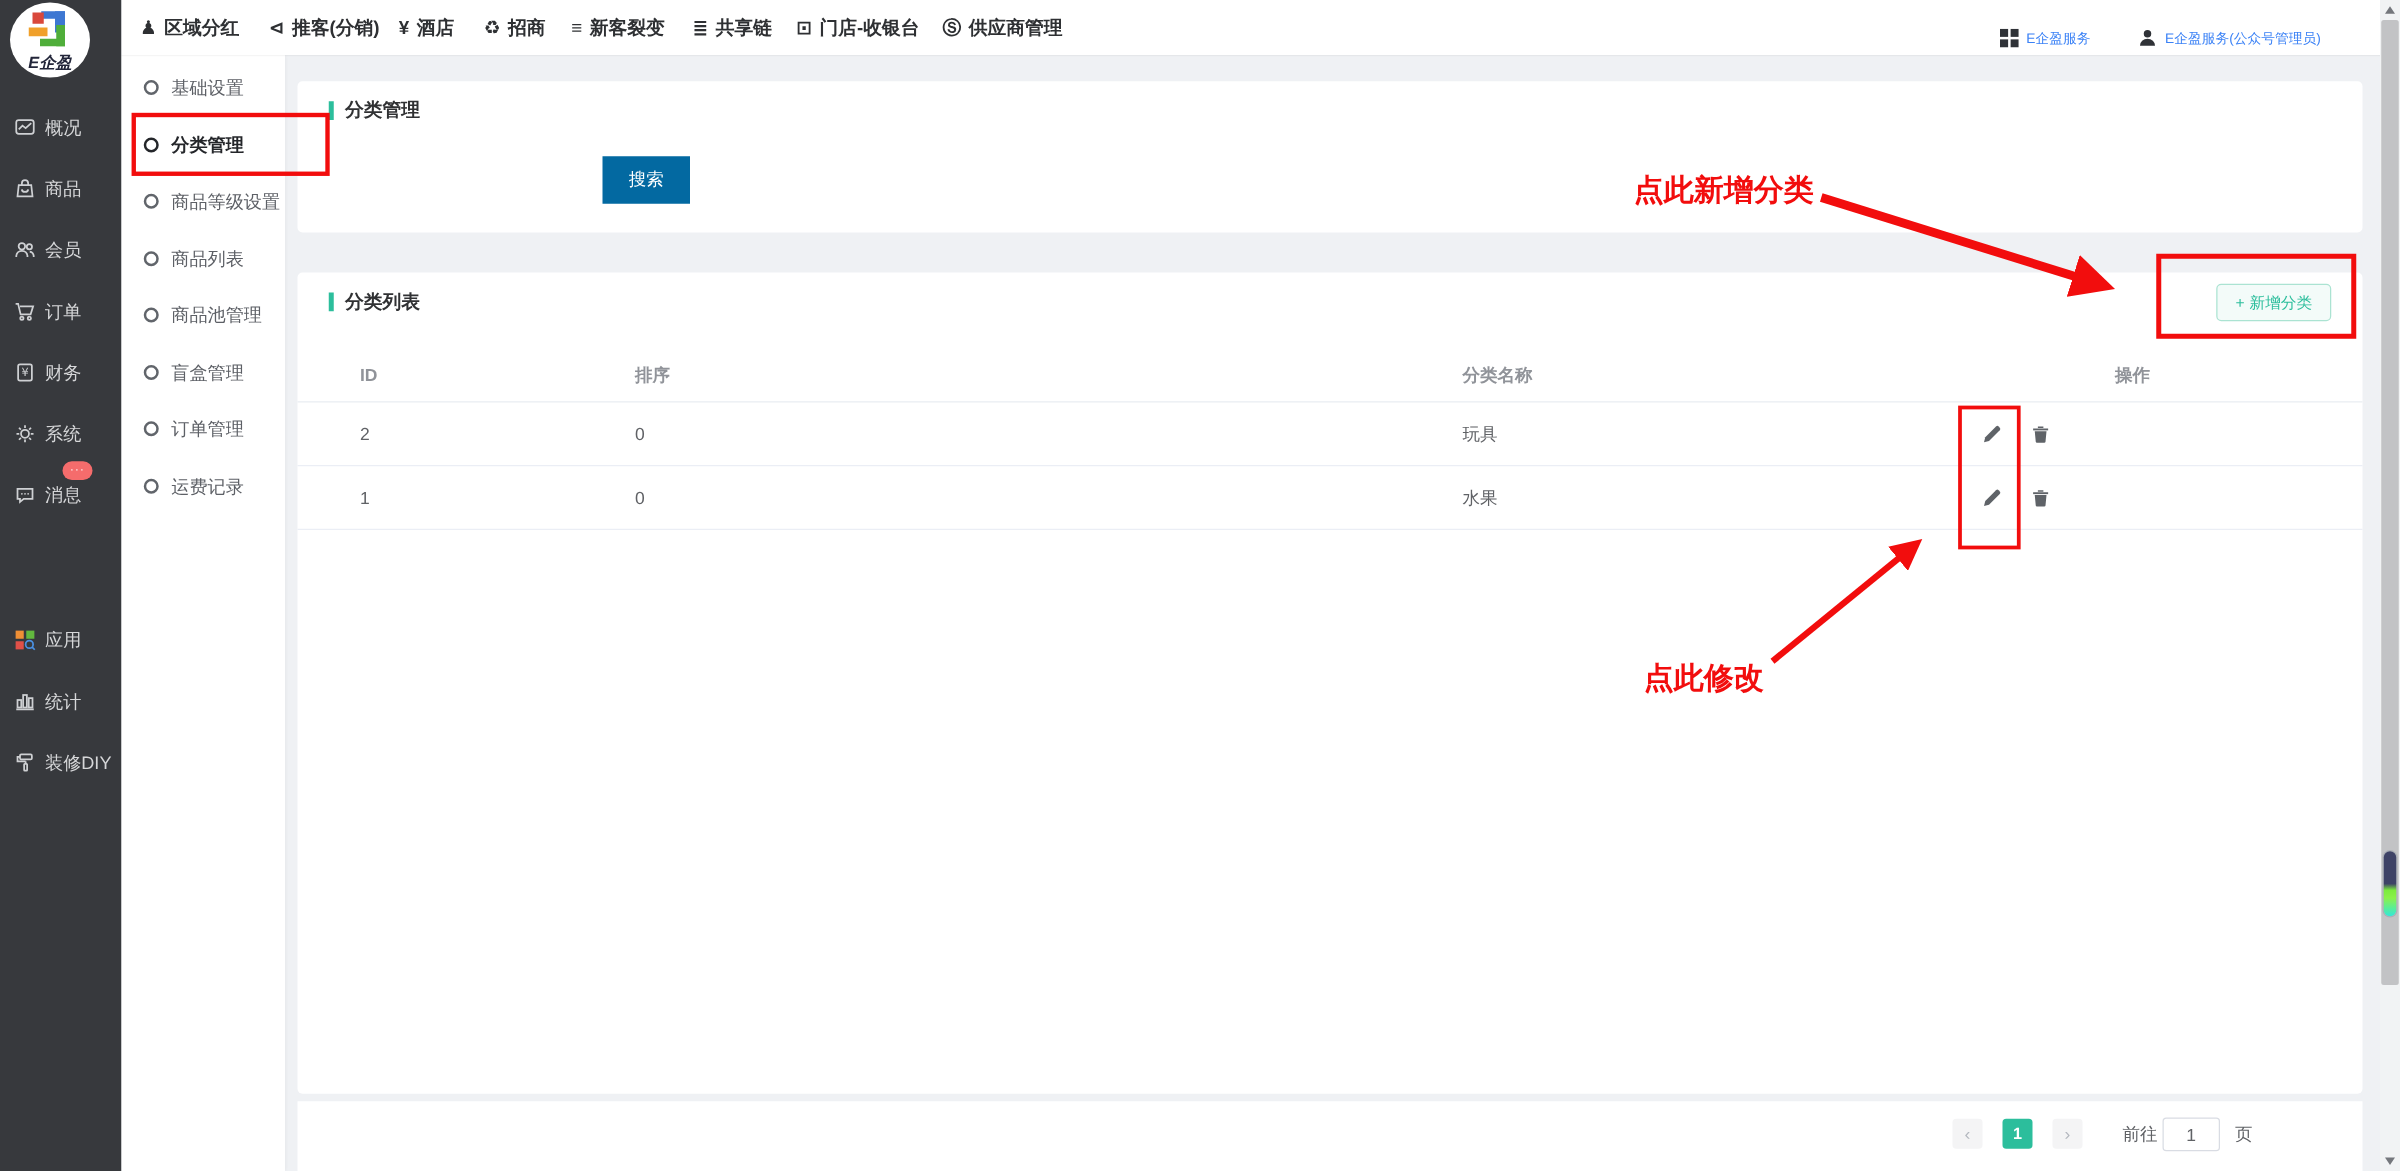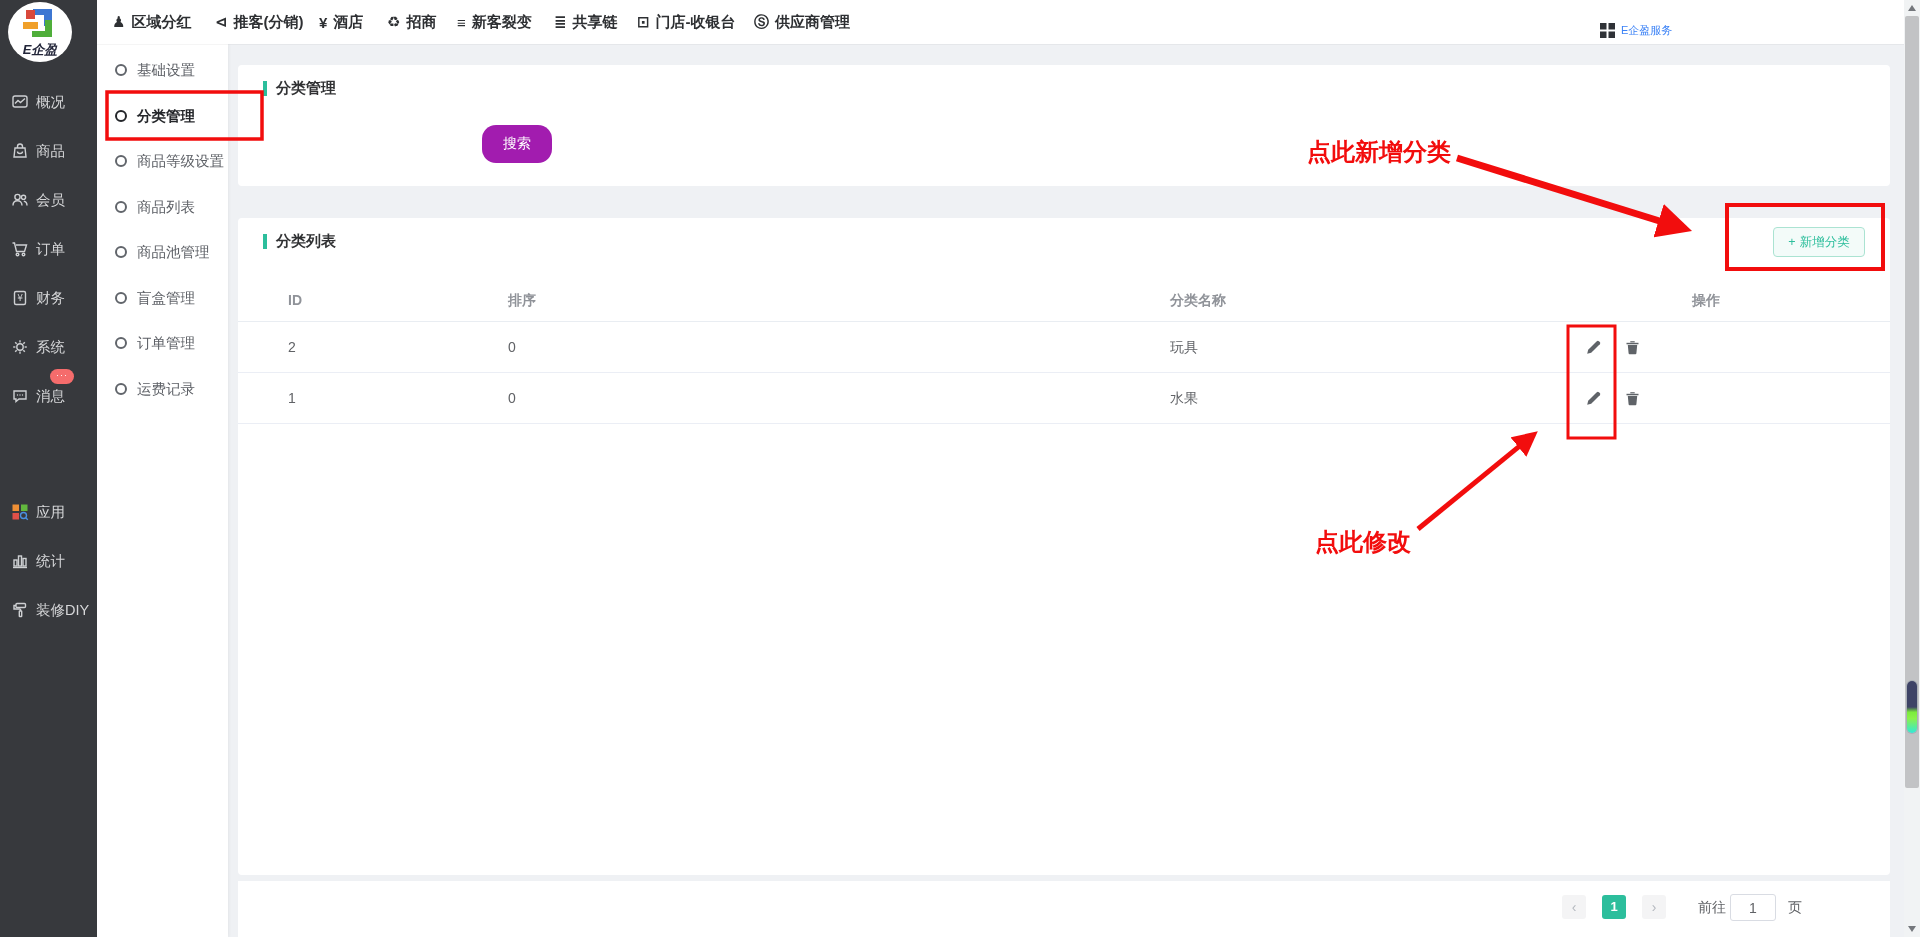--- a/index.html
+++ b/index.html
@@ -37,21 +37,21 @@
 
   
   .card { position:absolute; background:#fff; border-radius:4px; }
   .card1 { left:238px; top:65px; width:1652px; height:121px; }
   .card2 { left:238px; top:218px; width:1652px; height:657px; }
   .card-title { position:absolute; display:flex; align-items:center; gap:9px; }
   .accent-bar { width:4px; height:15px; background:#2cbe9c; }
   .card-title span { font-size:15px; font-weight:700; color:#303133; }
   .search-input { position:absolute; left:30px; top:60px; width:197px; height:38px; border:1px solid #dcdfe6; border-radius:4px; padding:0 12px; font-size:14px; color:#606266; outline:none; font-family:inherit; }
   .search-input::placeholder { color:#bfc4cc; }
-  .search-btn { position:absolute; left:244px; top:60px; width:70px; height:38px; background:#a21caf; border:none; border-radius:14px; color:#fff; font-size:14px; cursor:pointer; font-family:inherit; }
+  .search-btn { position:absolute; left:244px; top:60px; width:70px; height:38px; background:#0369a1; border:none; border-radius:0; color:#fff; font-size:14px; cursor:pointer; font-family:inherit; }
   .add-btn { position:absolute; left:1535px; top:9px; width:92px; height:30px; background:#f3fbf9; border:1px solid #abe3d2; border-radius:4px; color:#2cbe9c; font-size:12.5px; cursor:pointer; display:flex; align-items:center; justify-content:center; gap:4px; font-family:inherit; }
 
   
   .t-header { position:absolute; left:0; top:60px; width:1652px; height:44px; border-bottom:1px solid #e9edf2; }
   .t-header span { position:absolute; top:0; line-height:44px; font-size:14px; font-weight:700; color:#909399; }
   .t-row { position:absolute; left:0; width:1652px; height:51px; border-bottom:1px solid #ebeef5; }
   .t-row span { position:absolute; top:0; line-height:51px; font-size:14px; color:#606266; }
   .c-id   { left:50px; }
   .c-sort { left:270px; width:80px; }
   .c-name { left:932px; width:140px; text-align:left; }
@@ -223,20 +223,27 @@
     </div>
 
   <div class="tb-right" style="left:1503px">
     <svg width="15" height="15" viewBox="0 0 15 15">
         <rect x="0" y="0" width="6.5" height="6.5" fill="#2f3237"></rect>
         <rect x="8.5" y="0" width="6.5" height="6.5" fill="#2f3237"></rect>
         <rect x="0" y="8.5" width="6.5" height="6.5" fill="#2f3237"></rect>
         <rect x="8.5" y="8.5" width="6.5" height="6.5" fill="#2f3237"></rect>
       </svg>
     <span>E企盈服务</span>
+  </div>
+  <div class="tb-right" style="left:1613px">
+    <svg width="16" height="16" viewBox="0 0 16 16">
+        <circle cx="8" cy="5" r="3" fill="#2f3237"></circle>
+        <path d="M2,14.5 a6,5.5 0 0 1 12,0 z" fill="#2f3237"></path>
+      </svg>
+    <span>E企盈服务(公众号管理员)</span>
   </div>
 </div>
 
 <div class="menu">
   <div class="mi" style="top:4px">
       <span class="mi-circle"></span>
       <span>基础设置</span>
     </div>
   <div class="mi active" style="top:50px">
       <span class="mi-circle"></span>

